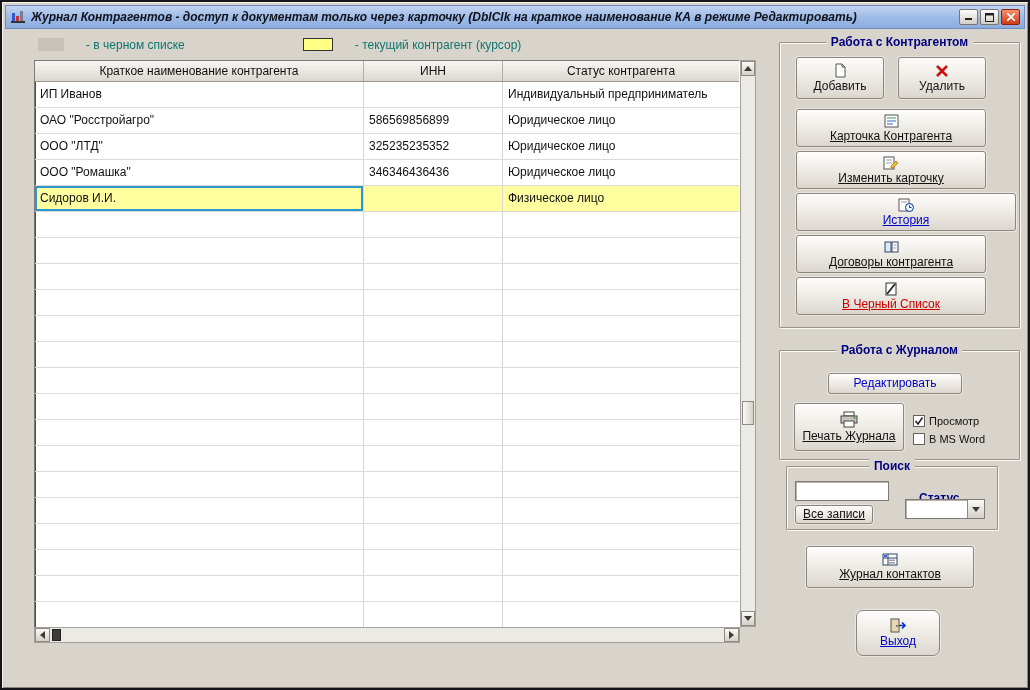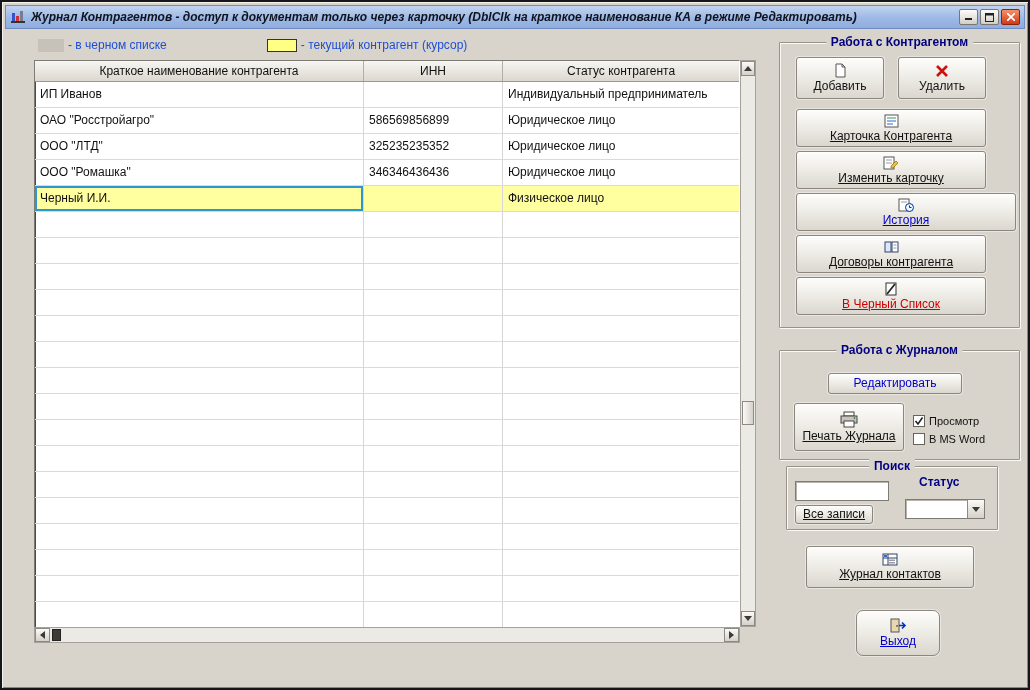--- a/index.html
+++ b/index.html
@@ -25,22 +25,22 @@
   .win-controls { margin-left:auto; display:flex; gap:2px; }
   .winbtn {
     width:19px; height:16px; display:flex; align-items:center; justify-content:center;
     background:linear-gradient(180deg,#fdfdfb,#d2cec6);
     border:1px solid #7a766e; border-radius:2px; cursor:default;
   }
   .winbtn.close { background:linear-gradient(180deg,#f5906c,#cf3a16); border-color:#8c2208; }
 
   
   .legend {
-    position:absolute; left:36px; top:36px; display:flex; align-items:flex-end; gap:4px;
-    font-size:12px; color:#1d4ed8;
+    position:absolute; left:36px; top:36px; display:flex; align-items:flex-start; gap:22px;
+    font-size:12px; color:#0f766e;
   }
   .swatch-gray { width:26px; height:13px; background:#c6c2ba; }
   .swatch-yellow { width:30px; height:13px; background:#ffff84; border:1px solid #333; margin-left:96px; }
 
   
   .grid {
     position:absolute; left:32px; top:58px; width:706px;
     background:#fff;
     border:1px solid #7e7a74;
     border-right-color:#fff; border-bottom-color:#fff;
@@ -188,21 +188,21 @@
       <div class="cell">ООО "ЛТД"</div>
       <div class="cell">325235235352</div>
       <div class="cell">Юридическое лицо</div>
     </div>
     <div class="grow">
       <div class="cell">ООО "Ромашка"</div>
       <div class="cell">346346436436</div>
       <div class="cell">Юридическое лицо</div>
     </div>
     <div class="grow row-current">
-      <div class="cell selected">Черный И.И.</div>
+      <div class="cell selected">Сидоров И.И.</div>
       <div class="cell"></div>
       <div class="cell">Физическое лицо</div>
     </div>
 
     <div>
         <div class="grow">
           <div class="cell"></div>
           <div class="cell"></div>
           <div class="cell"></div>
         </div>
@@ -420,21 +420,21 @@
 
   <div class="group" style="left:784px; top:464px; width:212px; height:64px;">
     <span class="group-title">Поиск</span>
 
     <input class="txt" style="left: 8px; top: 14px; width: 94px; height: 20px;" value="">
 
     <div class="btn" style="left:8px; top:38px; width:78px; height:19px;justify-content:center;">
       <span class="lbl u">Все записи</span>
     </div>
 
-    <span class="small-label" style="left:132px; top:8px;">Статус</span>
+    <span class="small-label" style="left:132px; top:24px;">Статус</span>
 
     <div class="combo" style="left:118px; top:32px; width:80px;">
       <div class="combo-field"></div>
       <div class="combo-btn">
           <span class="tri t-down"></span>
         </div>
     </div>
   </div>
 
   <div class="btn" style="left:804px; top:544px; width:168px; height:42px;">

